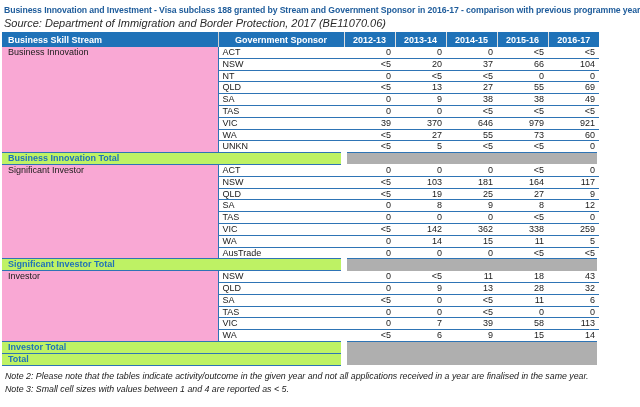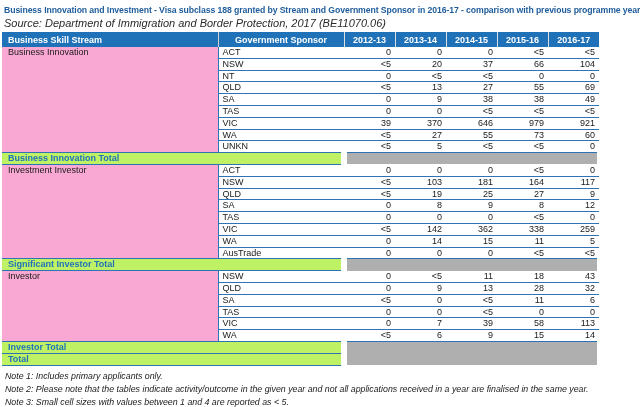--- a/index.html
+++ b/index.html
@@ -165,21 +165,21 @@
           <td class="val">5</td>
           <td class="val">&lt;5</td>
           <td class="val">&lt;5</td>
           <td class="val">0</td>
         </tr>
         <tr class="total-row">
           <td class="total-label" colspan="2">Business Innovation Total</td>
           <td class="total-gray" colspan="5"></td>
         </tr>
         <tr>
-          <td class="stream" rowspan="8">Investment Investor</td>
+          <td class="stream" rowspan="8">Significant Investor</td>
           <td class="sponsor">ACT</td>
           <td class="val">0</td>
           <td class="val">0</td>
           <td class="val">0</td>
           <td class="val">&lt;5</td>
           <td class="val">0</td>
         </tr>
         <tr>
           <td class="sponsor">NSW</td>
           <td class="val">&lt;5</td>
@@ -294,18 +294,17 @@
           <td class="total-gray" colspan="5"></td>
         </tr>
         <tr class="total-row">
           <td class="total-label" colspan="2">Total</td>
           <td class="total-gray" colspan="5"></td>
         </tr>
       </tbody>
   </table>
 
   <div class="notes">
-    <div class="note">Note 1: Includes primary applicants only.</div>
     <div class="note">Note 2: Please note that the tables indicate activity/outcome in the given year and not all applications received in a year are finalised in the same year.</div>
     <div class="note">Note 3: Small cell sizes with values between 1 and 4 are reported as &lt; 5.</div>
   </div>
 
 </div>
 
 </body></html>

